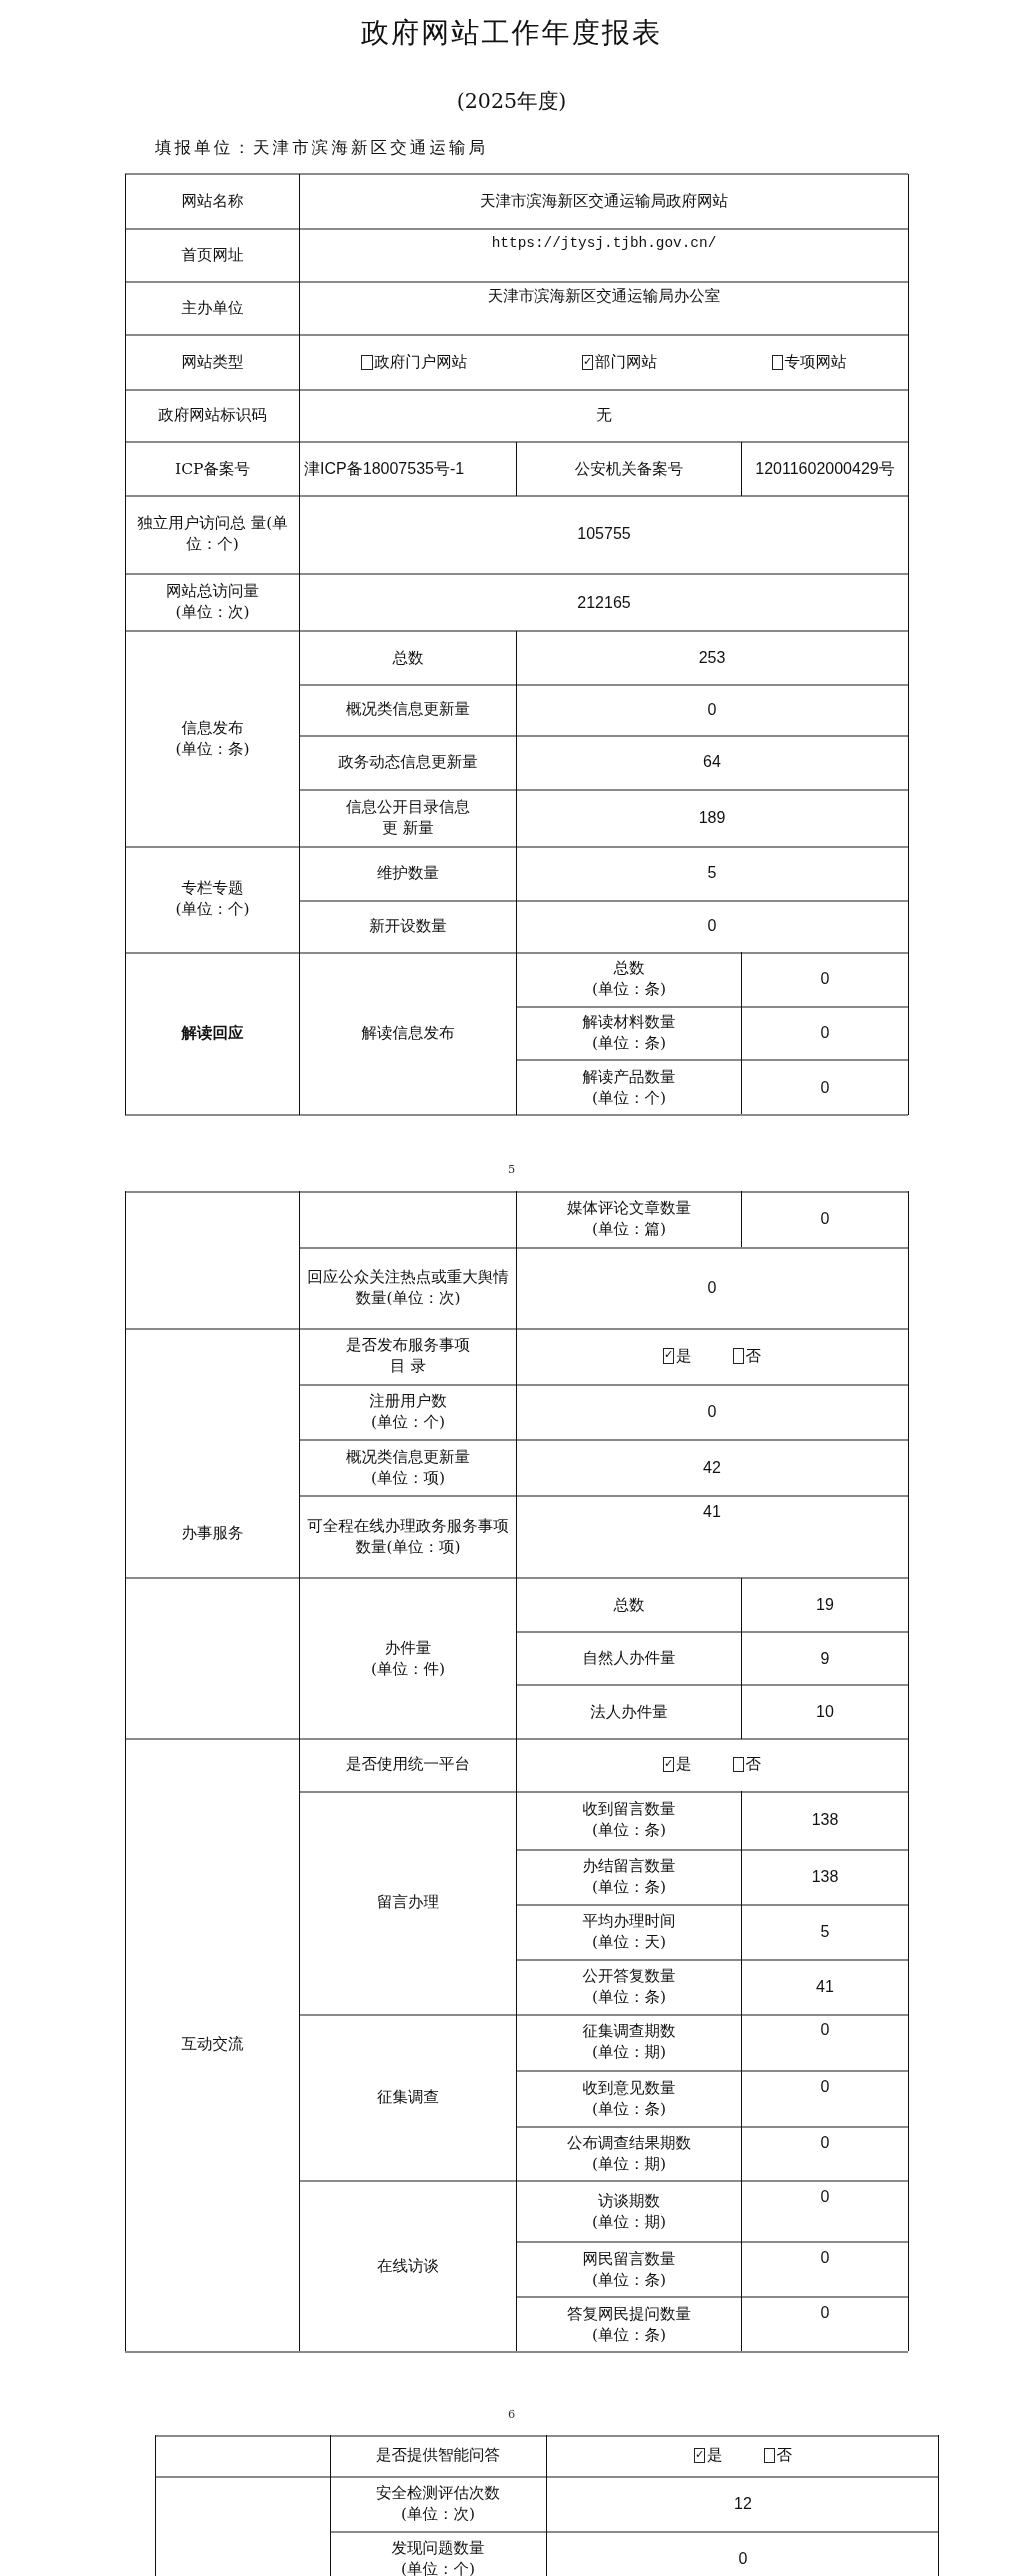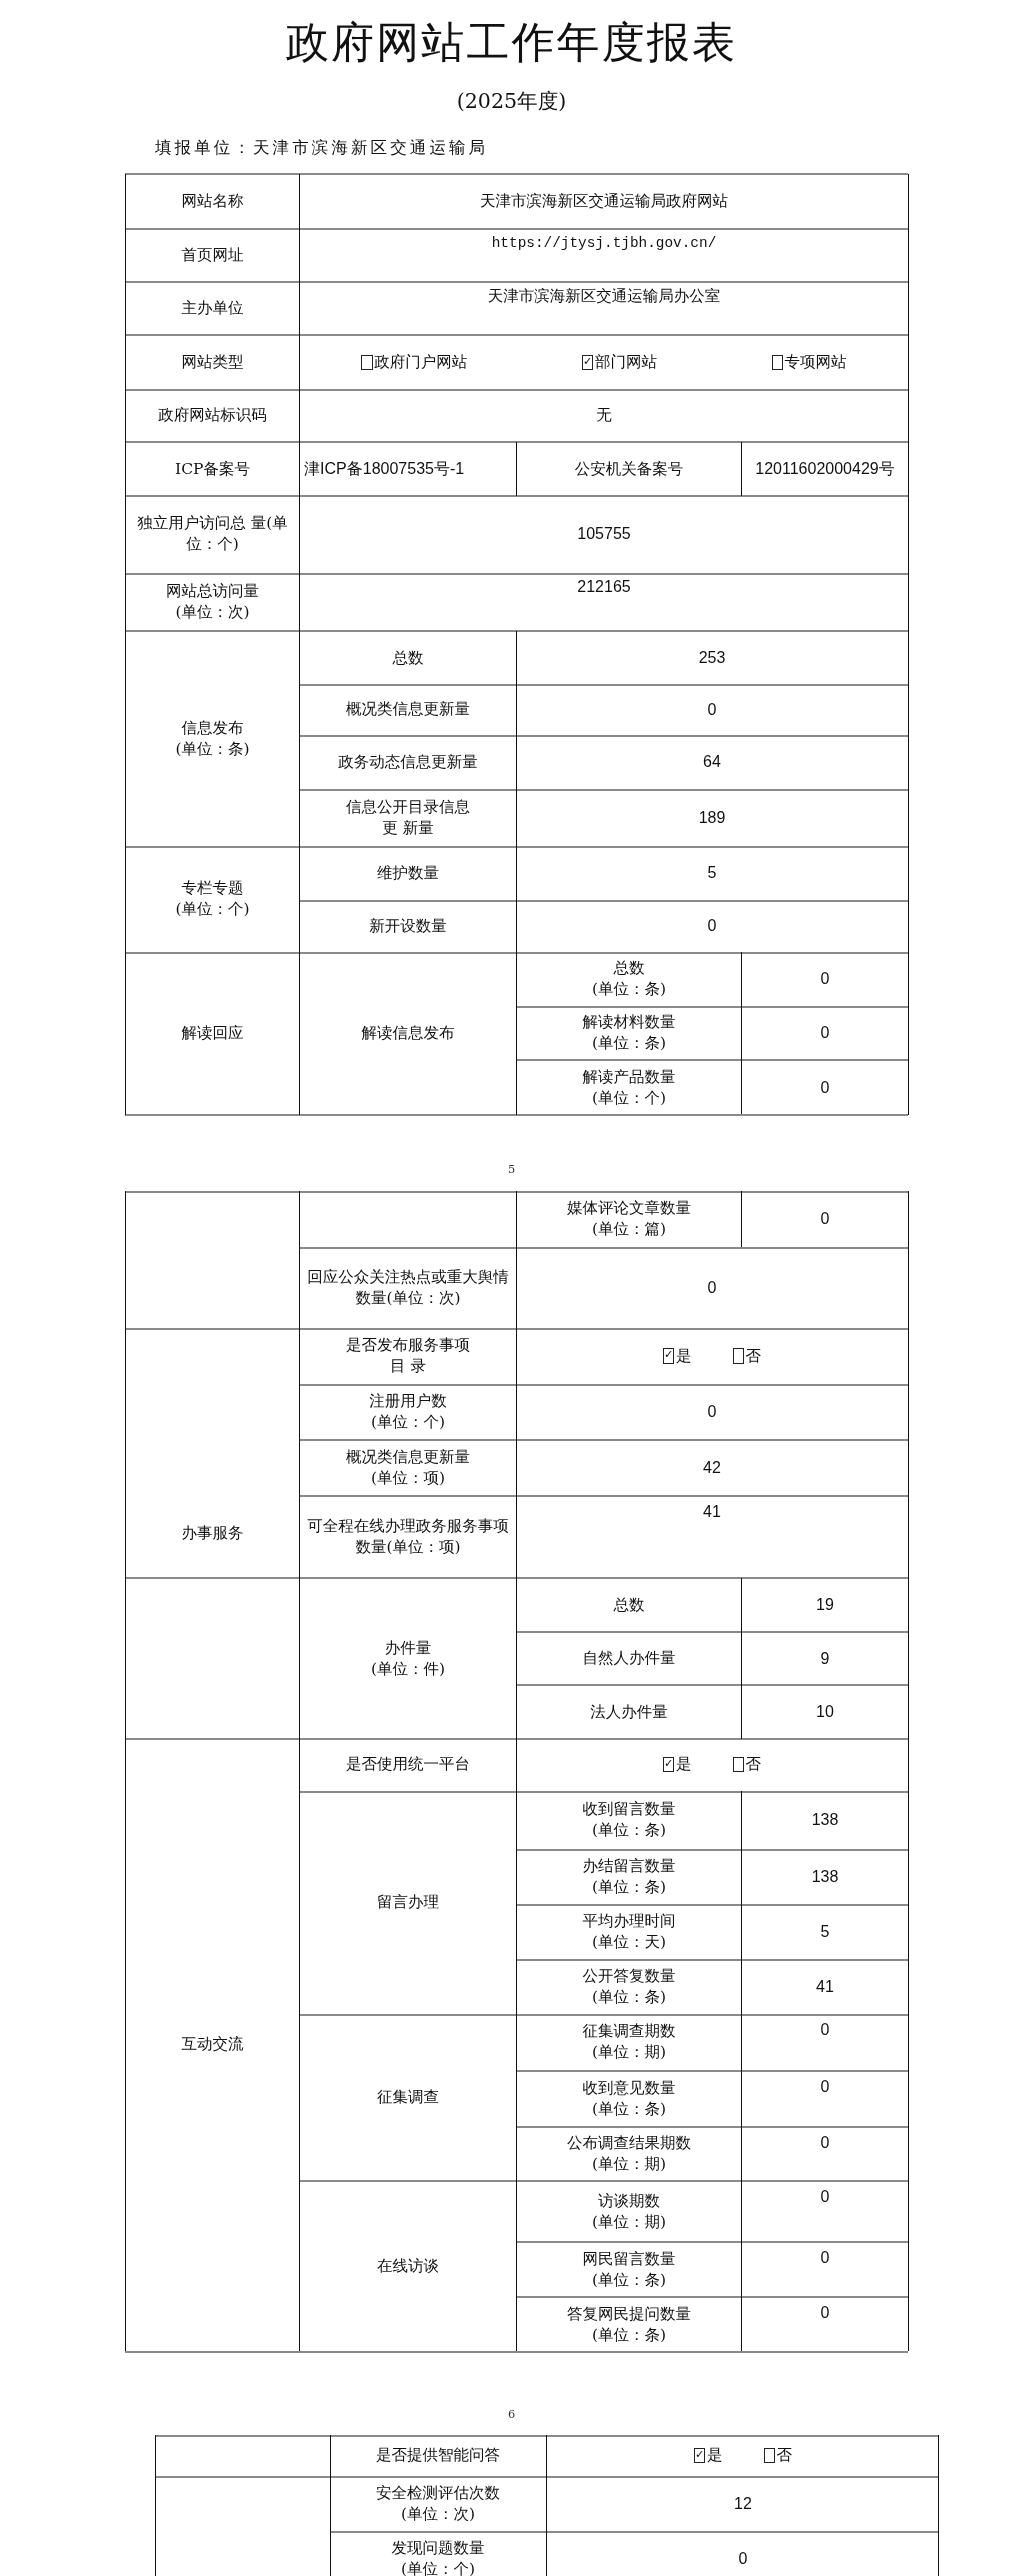--- a/index.html
+++ b/index.html
@@ -1,19 +1,19 @@
 <!DOCTYPE html>
 <html style="font-size:8.2px"><head>
 <meta charset="utf-8">
 <style>
   html, body { margin: 0; padding: 0; background: #ffffff; }
   body { width: 1023px; height: 3371px; position: relative; overflow: hidden;
          font-family: "DejaVu Serif", "Liberation Serif", serif; color: #111; }
   .abs { position: absolute; box-sizing: border-box; }
-  .title { left: 0; width: 1023px; top: 14.4px; text-align: center; font-size: 43px; letter-spacing: 2.1px; font-weight: normal; }
+  .title { left: 0; width: 1023px; top: 14.4px; text-align: center; font-size: 28px; letter-spacing: 2.1px; font-weight: normal; }
   .subtitle { left: 0; width: 1023px; top: 87px; text-align: center; font-size: 20.6px; }
   .unit { left: 155px; top: 137px; font-size: 16.5px; letter-spacing: 3.1px; }
   .pagenum { left: 0; width: 1023px; text-align: center; font-size: 11.3px; color: #333; }
   .cell { position: absolute; box-sizing: border-box; display: flex; align-items: center; justify-content: center;
           text-align: center; font-size: 15.5px; line-height: 1.35; padding: 2.1px 4.1px; white-space: pre-line; }
   .cell.top { align-items: flex-start; padding-top: 5.2px; }
   .cell.num { font-family: "Liberation Sans", "DejaVu Sans", sans-serif; font-size: 16px; }
   .cell.mono { font-family: "Liberation Mono", "DejaVu Sans Mono", monospace; font-size: 14.4px; }
   .cell.left { justify-content: flex-start; text-align: left; }
   .hl { position: absolute; height: 1.5px; background: #8a8a8a; }
@@ -50,39 +50,39 @@
     <div class="cell " style="left: 125px; top: 389px; width: 175px; height: 52px;">政府网站标识码</div>
     <div class="cell " style="left: 300px; top: 389px; width: 608px; height: 52px;">无</div>
     <div class="cell " style="left: 125px; top: 442px; width: 175px; height: 54px;">ICP备案号</div>
     <div class="cell num left" style="left: 300px; top: 442px; width: 216px; height: 54px;">津ICP备18007535号-1</div>
     <div class="cell " style="left: 516px; top: 442px; width: 226px; height: 54px;">公安机关备案号</div>
     <div class="cell num" style="left: 742px; top: 442px; width: 166px; height: 54px;">12011602000429号</div>
     <div class="cell " style="left: 125px; top: 495px; width: 175px; height: 78px;">独立用户访问总 量(单位：个)</div>
     <div class="cell num" style="left: 300px; top: 495px; width: 608px; height: 78px;">105755</div>
     <div class="cell " style="left: 125px; top: 573px; width: 175px; height: 57px;">网站总访问量
 (单位：次)</div>
-    <div class="cell num" style="left: 300px; top: 558px; width: 608px; height: 57px;">212165</div>
+    <div class="cell num" style="left: 300px; top: 574px; width: 608px; height: 57px;">212165</div>
     <div class="cell " style="left: 125px; top: 631px; width: 175px; height: 216px;">信息发布
 (单位：条)</div>
     <div class="cell " style="left: 300px; top: 631px; width: 216px; height: 54px;">总数</div>
     <div class="cell num" style="left: 516px; top: 631px; width: 392px; height: 54px;">253</div>
     <div class="cell " style="left: 300px; top: 684px; width: 216px; height: 51px;">概况类信息更新量</div>
     <div class="cell num" style="left: 516px; top: 684px; width: 392px; height: 51px;">0</div>
     <div class="cell " style="left: 300px; top: 735px; width: 216px; height: 54px;">政务动态信息更新量</div>
     <div class="cell num" style="left: 516px; top: 735px; width: 392px; height: 54px;">64</div>
     <div class="cell " style="left: 300px; top: 789px; width: 216px; height: 57px;">信息公开目录信息
 更 新量</div>
     <div class="cell num" style="left: 516px; top: 789px; width: 392px; height: 57px;">189</div>
     <div class="cell " style="left: 125px; top: 846px; width: 175px; height: 106px; border-radius: 20px;">专栏专题
 (单位：个)</div>
     <div class="cell " style="left: 300px; top: 846px; width: 216px; height: 54px;">维护数量</div>
     <div class="cell num" style="left: 516px; top: 846px; width: 392px; height: 54px;">5</div>
     <div class="cell " style="left: 300px; top: 900px; width: 216px; height: 52px;">新开设数量</div>
     <div class="cell num" style="left: 516px; top: 900px; width: 392px; height: 52px;">0</div>
-    <div class="cell " style="left: 125px; top: 952px; width: 175px; height: 162px;">解读回应</div>
+    <div class="cell " style="left: 125px; top: 952px; width: 175px; height: 162px; font-weight: bold;">解读回应</div>
     <div class="cell " style="left: 300px; top: 952px; width: 216px; height: 162px;">解读信息发布</div>
     <div class="cell " style="left: 516px; top: 952px; width: 226px; height: 54px;">总数
 (单位：条)</div>
     <div class="cell num" style="left: 742px; top: 952px; width: 166px; height: 54px;">0</div>
     <div class="cell " style="left: 516px; top: 1006px; width: 226px; height: 54px;">解读材料数量
 (单位：条)</div>
     <div class="cell num" style="left: 742px; top: 1006px; width: 166px; height: 54px;">0</div>
     <div class="cell " style="left: 516px; top: 1060px; width: 226px; height: 55px;">解读产品数量
 (单位：个)</div>
     <div class="cell num" style="left: 742px; top: 1060px; width: 166px; height: 55px;">0</div>

